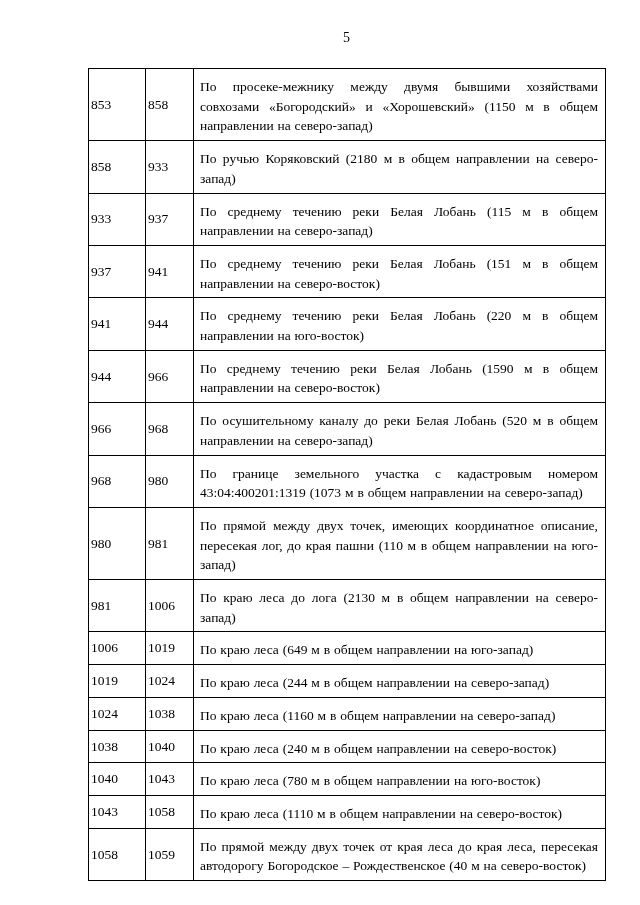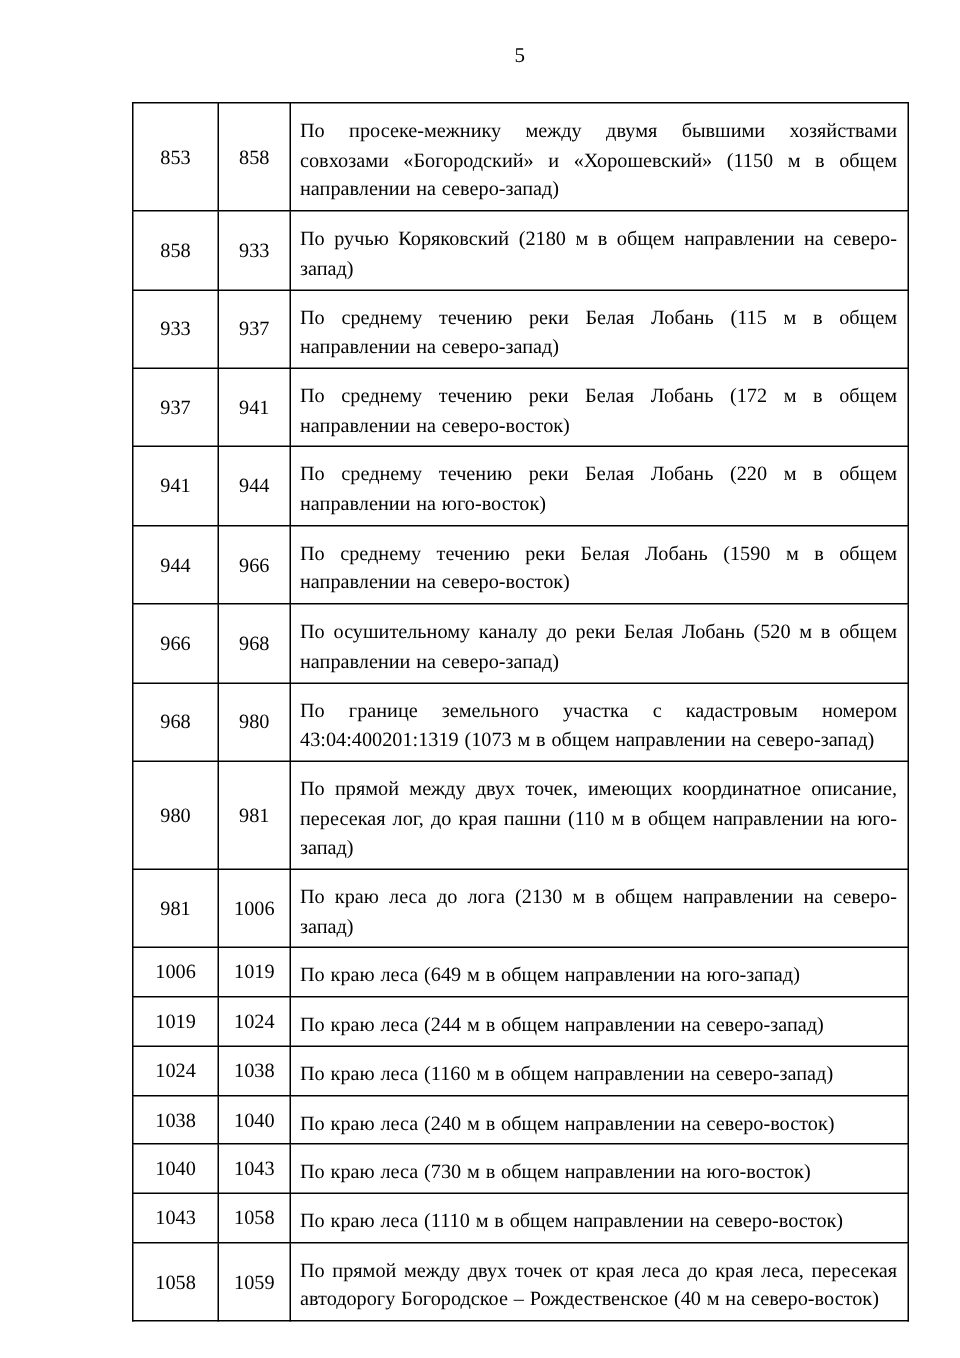--- a/index.html
+++ b/index.html
@@ -35,21 +35,21 @@
     border-collapse: collapse;
     table-layout: fixed;
   }
   table.boundary-table td {
     border: 1px solid #000000;
     font-size: 13.5px;
     line-height: 1.46;
     word-spacing: 0.5px;
   }
   td.num {
-    text-align: center;
+    text-align: left;
     vertical-align: middle;
     padding: 2px 2px;
   }
   td.desc {
     text-align: justify;
     vertical-align: top;
     padding: 8px 7px 4px 6px;
   }
 </style>
 </head>
@@ -79,21 +79,21 @@
 
   <tr>
     <td class="num">933</td>
     <td class="num">937</td>
     <td class="desc">По среднему течению реки Белая Лобань (115 м в общем направлении на северо-запад)</td>
   </tr>
 
   <tr>
     <td class="num">937</td>
     <td class="num">941</td>
-    <td class="desc">По среднему течению реки Белая Лобань (172 м в общем направлении на северо-восток)</td>
+    <td class="desc">По среднему течению реки Белая Лобань (151 м в общем направлении на северо-восток)</td>
   </tr>
 
   <tr>
     <td class="num">941</td>
     <td class="num">944</td>
     <td class="desc">По среднему течению реки Белая Лобань (220 м в общем направлении на юго-восток)</td>
   </tr>
 
   <tr>
     <td class="num">944</td>
@@ -145,21 +145,21 @@
 
   <tr>
     <td class="num">1038</td>
     <td class="num">1040</td>
     <td class="desc">По краю леса (240 м в общем направлении на северо-восток)</td>
   </tr>
 
   <tr>
     <td class="num">1040</td>
     <td class="num">1043</td>
-    <td class="desc">По краю леса (730 м в общем направлении на юго-восток)</td>
+    <td class="desc">По краю леса (780 м в общем направлении на юго-восток)</td>
   </tr>
 
   <tr>
     <td class="num">1043</td>
     <td class="num">1058</td>
     <td class="desc">По краю леса (1110 м в общем направлении на северо-восток)</td>
   </tr>
 
   <tr>
     <td class="num">1058</td>

